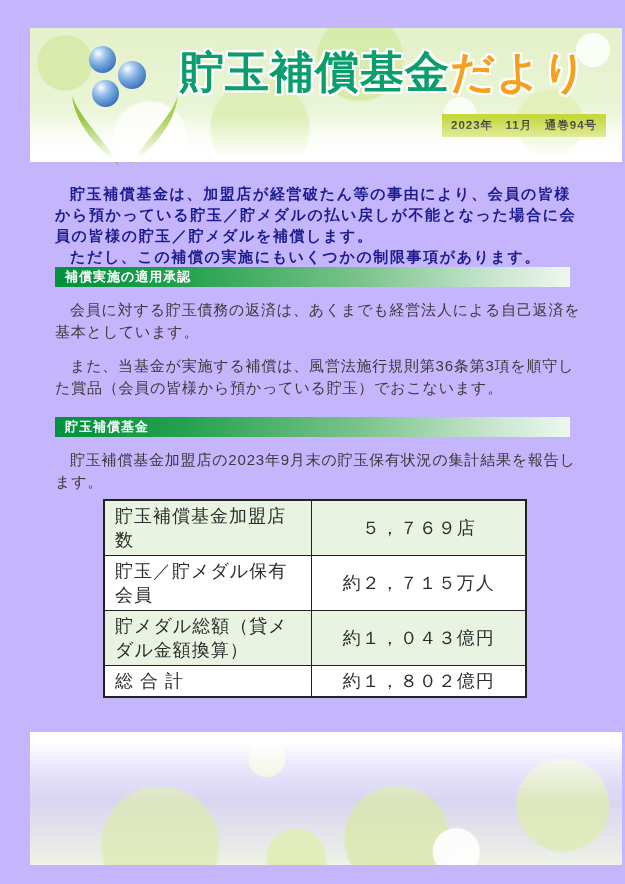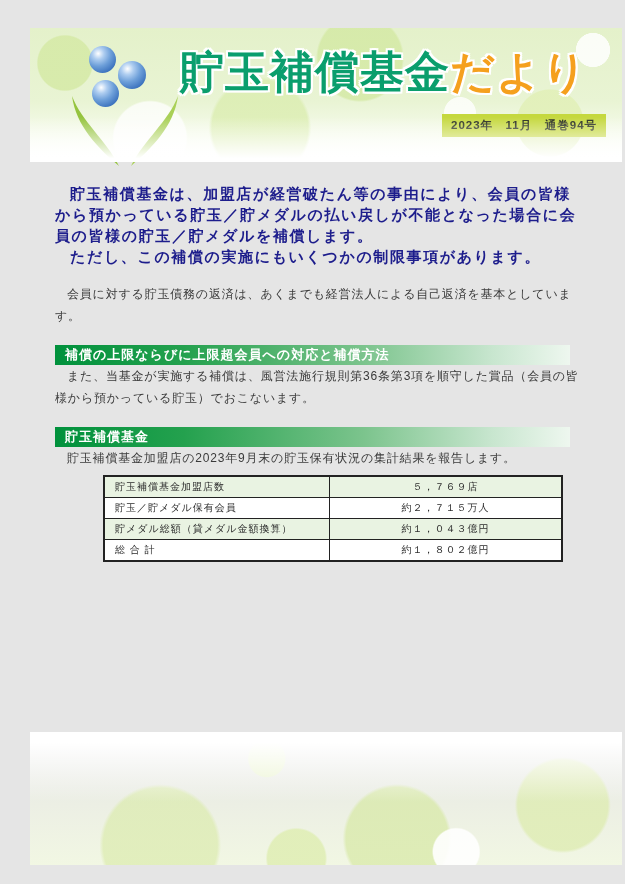--- a/index.html
+++ b/index.html
@@ -1,20 +1,20 @@
 <!DOCTYPE html>
 <html><head>
 <meta charset="utf-8">
 <style>
   * { margin:0; padding:0; box-sizing:border-box; }
   html,body { background:#ffffff; }
   body { font-family:"Liberation Sans","DejaVu Sans",sans-serif; }
   .page {
     position:relative; width:625px; height:884px; margin:0 auto;
-    background:#e5e5e5; overflow:hidden;
+    background:#c4b5fd; overflow:hidden;
   }
 
   
   .header-art {
     position:absolute; left:30px; top:28px; width:592px; height:134px;
     background:
       radial-gradient(circle 28px at 563px 22px, rgba(255,255,255,.85) 0 60%, rgba(255,255,255,0) 62%),
       radial-gradient(circle 55px at 520px 95px, rgba(226,240,185,.9) 0 60%, rgba(226,240,185,0) 62%),
       radial-gradient(circle 70px at 330px 30px, rgba(210,232,160,.75) 0 60%, rgba(210,232,160,0) 63%),
       radial-gradient(circle 26px at 430px 85px, rgba(255,255,255,.8) 0 60%, rgba(255,255,255,0) 63%),
@@ -52,38 +52,38 @@
     font-size:11.5px; font-weight:bold; letter-spacing:1px;
     padding:4px 9px; white-space:nowrap;
   }
 
   
   .content { position:absolute; left:55px; top:183px; width:530px; }
 
   .intro { color:#1d1d8c; font-weight:bold; font-size:15px;
     line-height:21px; letter-spacing:1.6px; max-width:522px; }
   .intro p { text-indent:1em; }
-  .intro { margin-bottom:16px; }
+  .intro { }
 
   .section-bar {
     width:515px; height:20px; margin-top:18px;
     background:linear-gradient(to right, #00913c 0%, #24a14e 25%, #7cc48d 60%, #c8e6cf 85%, #eef7ef 100%);
     color:#ffffff; font-size:13px; font-weight:bold; letter-spacing:1px;
     line-height:20px; padding-left:10px;
   }
   .section-bar.first { margin-top:0; }
 
-  .section-body { margin-top:0; color:#3a3a3a; font-size:12px;
+  .section-body { margin-top:12px; color:#3a3a3a; font-size:15px;
     line-height:22px; letter-spacing:0.8px; width:530px; }
   .section-body p { text-indent:1em; }
 
   
   .holdings-table {
-    margin:6px 0 0 48px; border-collapse:collapse; width:460px;
-    font-size:10px; color:#2c2c2c;padding-left:48px;
+    margin:6px 0 0 48px; border-collapse:collapse; width:424px;
+    font-size:18px; color:#2c2c2c;padding-left:48px;
   }
   .holdings-table td {
     border:1px solid #222; padding:3px 10px; height:21px; letter-spacing:1px;
   }
   .holdings-table { border:2px solid #222; }
   .holdings-table tr:nth-child(odd)  { background:#e9f3e2; }
   .holdings-table tr:nth-child(even) { background:#ffffff; }
   .holdings-table td.label { width:207px; text-align:left; }
   .holdings-table td.value { width:213px; text-align:center; }
 
@@ -125,25 +125,25 @@
     <div class="issue-box">2023年　11月　通巻94号</div>
   </div>
 
   <div class="content">
 
     <div class="intro">
       <p>貯玉補償基金は、加盟店が経営破たん等の事由により、会員の皆様から預かっている貯玉／貯メダルの払い戻しが不能となった場合に会員の皆様の貯玉／貯メダルを補償します。</p>
       <p>ただし、この補償の実施にもいくつかの制限事項があります。</p>
     </div>
 
+    <div class="section-bar first">補償実施の適用承認</div>
     <div class="section-body">
       <p>会員に対する貯玉債務の返済は、あくまでも経営法人による自己返済を基本としています。</p>
     </div>
 
-    <div class="section-bar">補償の上限ならびに上限超会員への対応と補償方法</div>
     <div class="section-body">
       <p>また、当基金が実施する補償は、風営法施行規則第36条第3項を順守した賞品（会員の皆様から預かっている貯玉）でおこないます。</p>
     </div>
 
     <div class="section-bar">貯玉補償基金</div>
     <div class="section-body">
       <p>貯玉補償基金加盟店の2023年9月末の貯玉保有状況の集計結果を報告します。</p>
     </div>
 
     <table class="holdings-table">

